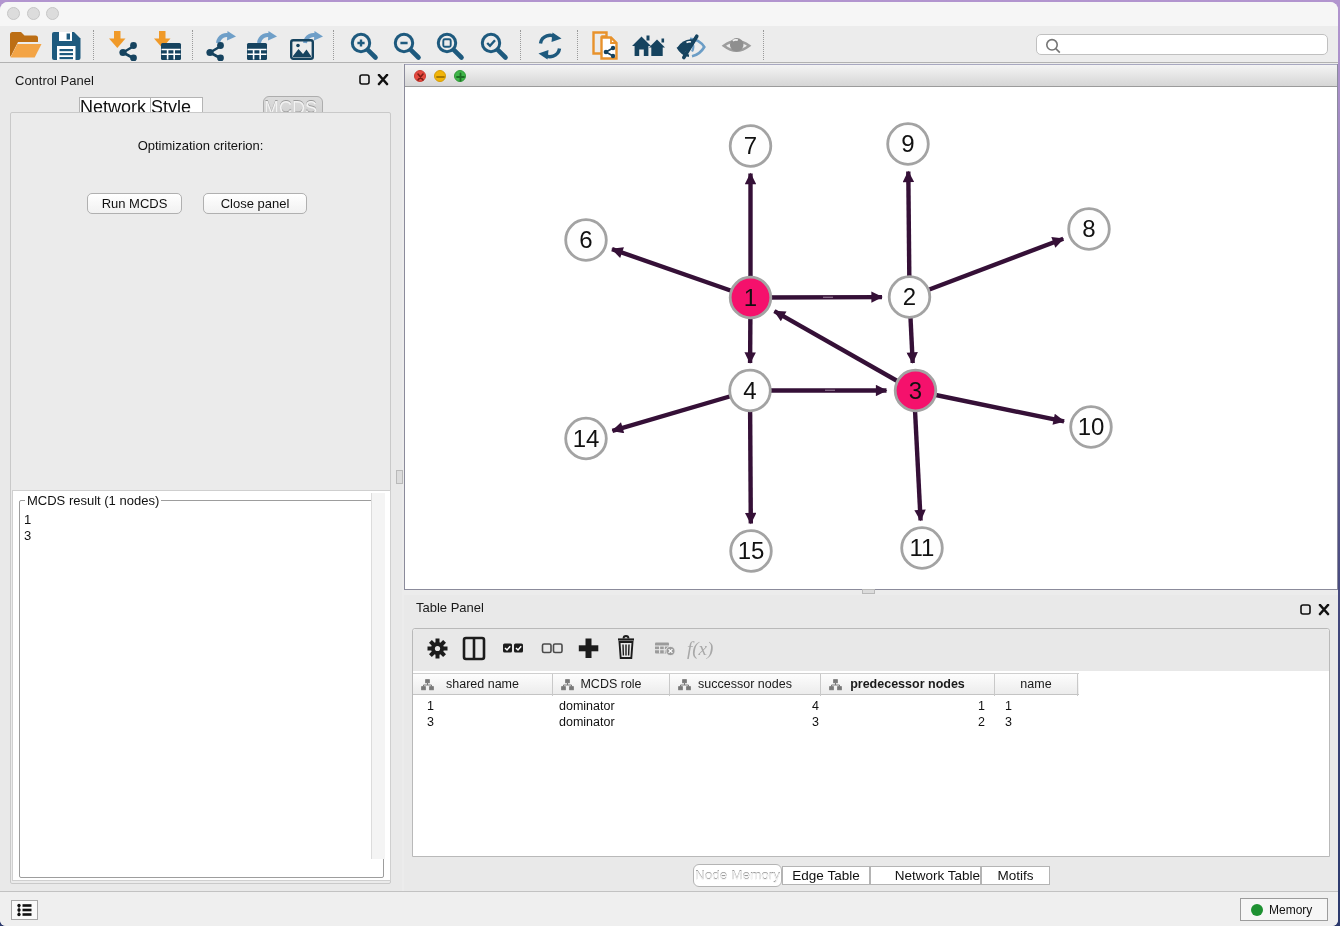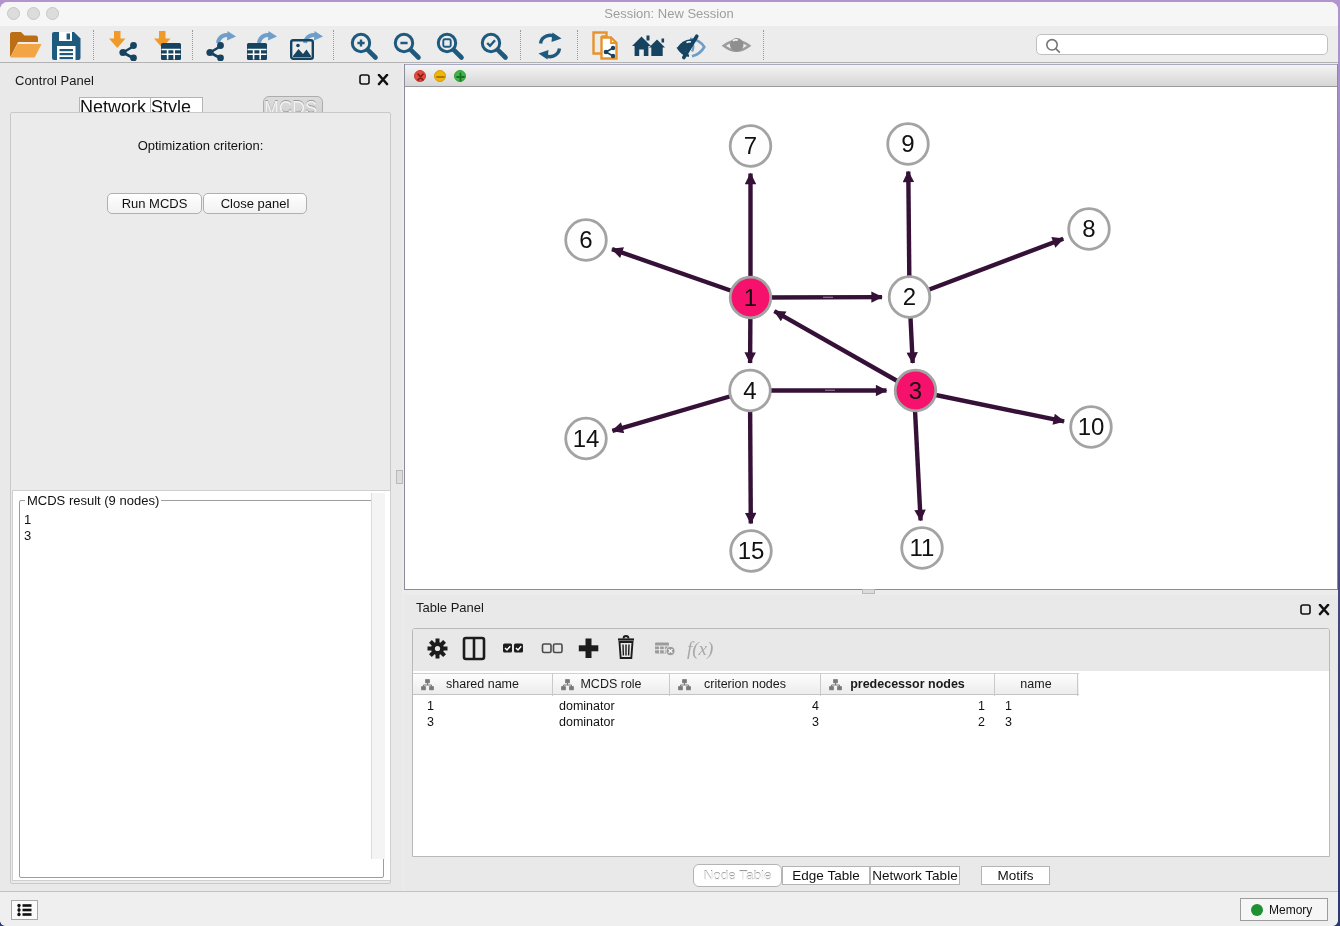--- a/index.html
+++ b/index.html
@@ -45,21 +45,20 @@
 .listbtn{position:absolute;left:11px;top:8px;width:27px;height:20px;background:#fafafa;border:1px solid #a8a8a8;}
 .membtn{position:absolute;right:10px;top:6px;width:88px;height:23px;background:#f6f6f6;border:1px solid #9c9c9c;font-size:12px;color:#111;}
 </style>
 </head>
 <body>
 <div class="window">
   <div class="titlebar">
     <div class="tl" style="left:7px"></div>
     <div class="tl" style="left:27px"></div>
     <div class="tl" style="left:46px"></div>
-    <div class="title">Session: New Session</div>
   </div>
   <div class="toolbar" id="toolbar">
     <div class="tsep" style="left:93px"></div>
     <div class="tsep" style="left:192px"></div>
     <div class="tsep" style="left:333px"></div>
     <div class="tsep" style="left:520px"></div>
     <div class="tsep" style="left:577px"></div>
     <div class="tsep" style="left:763px"></div>
     <svg class="ticon" style="left:0" width="790" height="30" viewBox="0 0 790 30">
 
@@ -213,26 +212,26 @@
     <svg style="position:absolute;left:359px;top:11px" width="32" height="12" viewBox="0 0 32 12">
         <rect x="1" y="1" width="9" height="9" rx="2" fill="none" stroke="#111" stroke-width="1.6"></rect>
         <path d="M20 1 L28 10 M28 1 L20 10" stroke="#111" stroke-width="2.6" stroke-linecap="round"></path>
       </svg>
     <div class="tab" style="left:79px;top:34px;width:72px;">Network</div>
     <div class="tab" style="left:150px;top:34px;width:53px;">Style</div>
     <div class="tab" style="left:202px;top:34px;width:61px;margin-top:44px;">Select</div>
     <div class="tab seltab" style="left:263px;top:33px;height:23px;width:60px;line-height:22px;">MCDS</div>
     <div class="cpanel">
       <div style="position:absolute;top:25px;width:100%;text-align:center;font-size:13px;color:#111;">Optimization criterion:</div>
-      <div class="btn" style="left:96px;top:80px;width:95px;">Run MCDS</div>
+      <div class="btn" style="left:76px;top:80px;width:95px;">Run MCDS</div>
       <div class="btn" style="left:192px;top:80px;width:104px;">Close panel</div>
     </div>
     <div class="resultwrap">
       <div class="fieldset"></div>
-      <div class="legend" style="left:12px;top:2px;">MCDS result (9 nodes)</div>
+      <div class="legend" style="left:12px;top:2px;">MCDS result (1 nodes)</div>
       <div style="position:absolute;left:11px;top:21px;font-size:13px;color:#111;line-height:16px;">1<br>3</div>
       <div class="vsb"></div>
     </div>
   </div>
   <div class="cwin">
     <div class="cwintitle">
       <div class="light" style="left:9px;background:#e5493f;border:1px solid #c93b32;"></div>
       <div class="light" style="left:29px;background:#f2b407;border:1px solid #d49c06;"></div>
       <div class="light" style="left:49px;background:#3fb549;border:1px solid #2f9a38;"></div>
       <svg style="position:absolute;left:9px;top:5px" width="54" height="14" viewBox="0 0 54 14">
@@ -365,21 +364,21 @@
             <circle cx="257.5" cy="22" r="4.6" fill="#9b9b9b" stroke="#e8e8e8" stroke-width="1"></circle>
             <path d="M255.6,20.1 l3.8,3.8 M259.4,20.1 l-3.8,3.8" stroke="#fff" stroke-width="1.3"></path>
           </g>
 
           <text x="274" y="26" font-family="Liberation Serif" font-style="italic" font-size="19px" fill="#a8a8a8">f(x)</text>
         </svg>
       </div>
       <div class="thead" id="thead">
         <div class="thcell" style="left:0;width:140px;">shared name</div>
         <div class="thcell" style="left:140px;width:117px;">MCDS role</div>
-        <div class="thcell" style="left:257px;width:151px;">criterion nodes</div>
+        <div class="thcell" style="left:257px;width:151px;">successor nodes</div>
         <div class="thcell" style="left:408px;width:174px;font-weight:bold;">predecessor nodes</div>
         <div class="thcell" style="left:582px;width:83px;">name</div>
         <svg class="treeicon" style="left:8px" width="13" height="12" viewBox="0 0 13 12">
             <g fill="none" stroke="#787878" stroke-width="1">
               <rect x="4.7" y="0.7" width="3.6" height="3" fill="#787878"></rect>
               <rect x="0.7" y="7.7" width="3.6" height="3" fill="#787878"></rect>
               <rect x="8.7" y="7.7" width="3.6" height="3" fill="#787878"></rect>
               <path d="M6.5,4 V6 M2.5,7.5 V6 H10.5 V7.5"></path>
             </g>
           </svg>
@@ -416,23 +415,23 @@
         <span style="position:absolute;left:592px;">1</span>
       </div>
       <div class="trow" style="top:86px;" id="trow2">
         <span style="position:absolute;left:14px;">3</span>
         <span style="position:absolute;left:146px;">dominator</span>
         <span style="position:absolute;left:257px;width:149px;text-align:right;">3</span>
         <span style="position:absolute;left:408px;width:164px;text-align:right;">2</span>
         <span style="position:absolute;left:592px;">3</span>
       </div>
     </div>
-    <div class="btab seltab" style="left:289px;top:269px;width:89px;height:23px;line-height:22px;color:#f3f3f3;">Node Table</div>
+    <div class="btab seltab" style="left:289px;top:269px;width:89px;height:23px;line-height:22px;color:#f3f3f3;">Node Memory</div>
     <div class="btab" style="left:378px;top:271px;width:88px;height:19px;line-height:18px;">Edge Table</div>
-    <div class="btab" style="left:466px;top:271px;width:90px;height:19px;line-height:18px;">Network Table</div>
+    <div class="btab" style="left:466px;top:271px;width:111px;height:19px;line-height:18px;text-align:right;">Network Table</div>
     <div class="btab" style="left:577px;top:271px;width:69px;height:19px;line-height:18px;">Motifs</div>
   </div>
   <div class="statusbar">
     <div class="listbtn">
       <svg width="25" height="18" viewBox="0 0 25 18">
           <circle cx="7" cy="4.5" r="1.7" fill="#111"></circle>
           <circle cx="7" cy="9" r="1.7" fill="#111"></circle>
           <circle cx="7" cy="13.5" r="1.7" fill="#111"></circle>
           <path d="M7 4.5 V13.5" stroke="#111" stroke-width="0.8"></path>
           <rect x="10.5" y="3.2" width="9" height="2.6" fill="#111"></rect>

